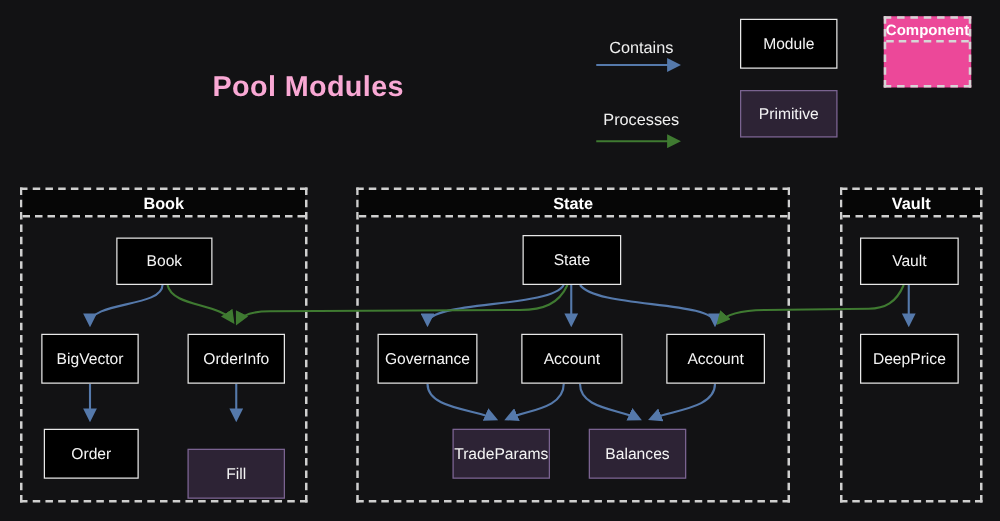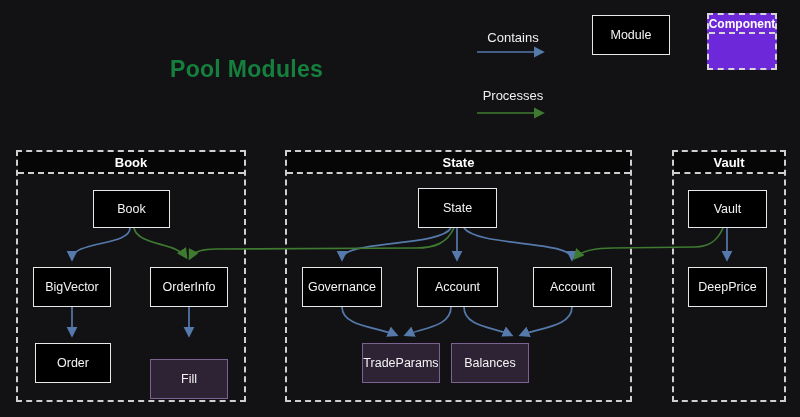--- a/index.html
+++ b/index.html
@@ -2,40 +2,40 @@
 <html><head>
 <meta charset="utf-8">
 <style>
   html,body{margin:0;padding:0;background:#121214;}
   body{width:800px;height:417px;overflow:hidden;
        font-family:"Liberation Sans","DejaVu Sans",sans-serif;color:#f2f2f2;}
   .stage{position:relative;width:800px;height:417px;background:#121214;}
 
   
   .page-title{position:absolute;left:170px;top:56px;font-size:23px;font-weight:bold;
-              letter-spacing:.3px;color:#15803d;}
+              letter-spacing:.3px;color:#f9a8d4;}
 
   
   .legend-label{position:absolute;font-size:13px;color:#f0f0f0;width:70px;text-align:center;}
   .legend-contains{left:478px;top:30px;}
   .legend-processes{left:478px;top:88px;}
 
   
   .node{position:absolute;display:flex;align-items:center;justify-content:center;
         font-size:12.5px;color:#f4f4f4;text-align:center;z-index:3;box-sizing:border-box;}
   .module{background:#000;border:1.5px solid #e8e8e8;}
   .primitive{background:#2d2335;border:1.5px solid #7a6390;}
 
   
   .n-legend-module{left:592px;top:15px;width:78px;height:40px;}
   .n-legend-primitive{left:592px;top:72px;width:78px;height:38px;}
 
   
   .component-box{position:absolute;left:707px;top:13px;width:70px;height:57px;
-                 border:2px dashed #d6d6d6;box-sizing:border-box;z-index:3;background:#6d28d9;}
+                 border:2px dashed #d6d6d6;box-sizing:border-box;z-index:3;background:#ec4899;}
   .component-label{height:17px;border-bottom:2px dashed #d6d6d6;display:flex;align-items:center;
                    justify-content:center;font-size:12px;font-weight:bold;color:#fff;}
 
   
   .container{position:absolute;border:2px dashed #cfcfcf;box-sizing:border-box;z-index:1;}
   .container .hdr{height:20px;background:#060606;border-bottom:2px dashed #cfcfcf;
                   display:flex;align-items:center;justify-content:center;
                   font-size:13px;font-weight:bold;color:#fff;}
   .c-book{left:16px;top:150px;width:230px;height:252px;}
   .c-state{left:285px;top:150px;width:347px;height:252px;}
@@ -45,40 +45,43 @@
   .n-book{left:93px;top:190px;width:77px;height:38px;}
   .n-bigvector{left:33px;top:267px;width:78px;height:40px;}
   .n-orderinfo{left:150px;top:267px;width:78px;height:40px;}
   .n-order{left:35px;top:343px;width:76px;height:40px;}
   .n-fill{left:150px;top:343px;width:78px;height:40px;margin-top:16px;}
   .n-state{left:418px;top:188px;width:79px;height:40px;}
   .n-governance{left:302px;top:267px;width:80px;height:40px;}
   .n-history{left:417px;top:267px;width:81px;height:40px;}
   .n-account{left:533px;top:267px;width:79px;height:40px;}
   .n-tradeparams{left:362px;top:343px;width:78px;height:40px;text-align:center;}
-  .n-balances{left:451px;top:343px;width:78px;height:40px;}
+  .n-balances{left:471px;top:343px;width:78px;height:40px;}
   .n-vault{left:688px;top:190px;width:79px;height:38px;}
   .n-deepprice{left:688px;top:267px;width:79px;height:40px;}
 
   .edges{position:absolute;left:0;top:0;width:800px;height:417px;z-index:2;}
   .edge-blue{stroke:#5579ab;stroke-width:1.7;fill:none;}
   .edge-green{stroke:#3f7a31;stroke-width:1.7;fill:none;}
 </style>
 </head>
 <body>
 
 <div class="stage">
 
   <div class="page-title">Pool Modules</div>
 
   <div class="legend-label legend-contains">Contains</div>
   <div class="legend-label legend-processes">Processes</div>
 
   <div class="node module n-legend-module">
     <span>Module</span>
+  </div>
+  <div class="node primitive n-legend-primitive">
+    <span>Primitive</span>
   </div>
   <div class="component-box">
     <div class="component-label">Component</div>
   </div>
 
   <div class="container c-book">
     <div class="hdr">Book</div>
   </div>
   <div class="container c-state">
     <div class="hdr">State</div>

